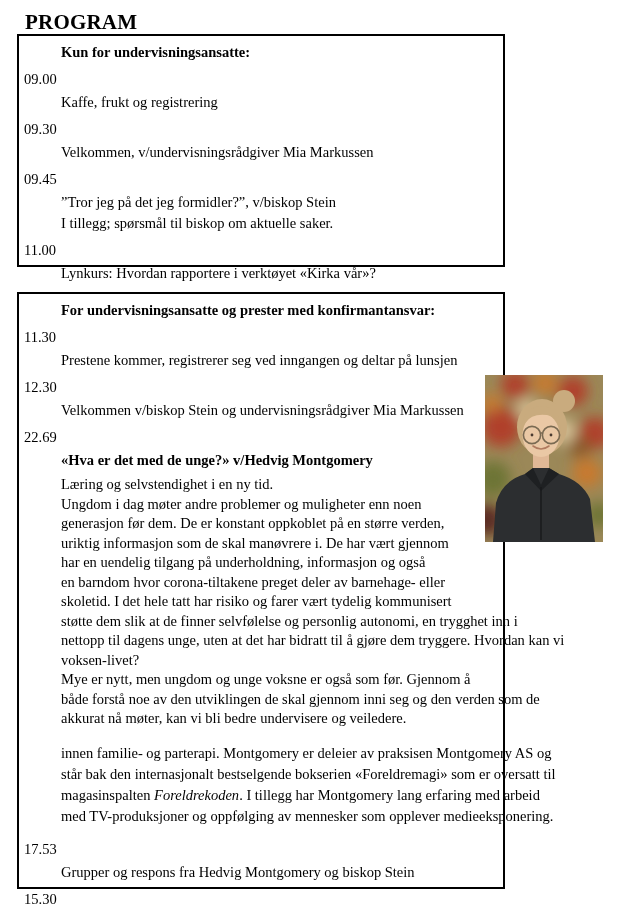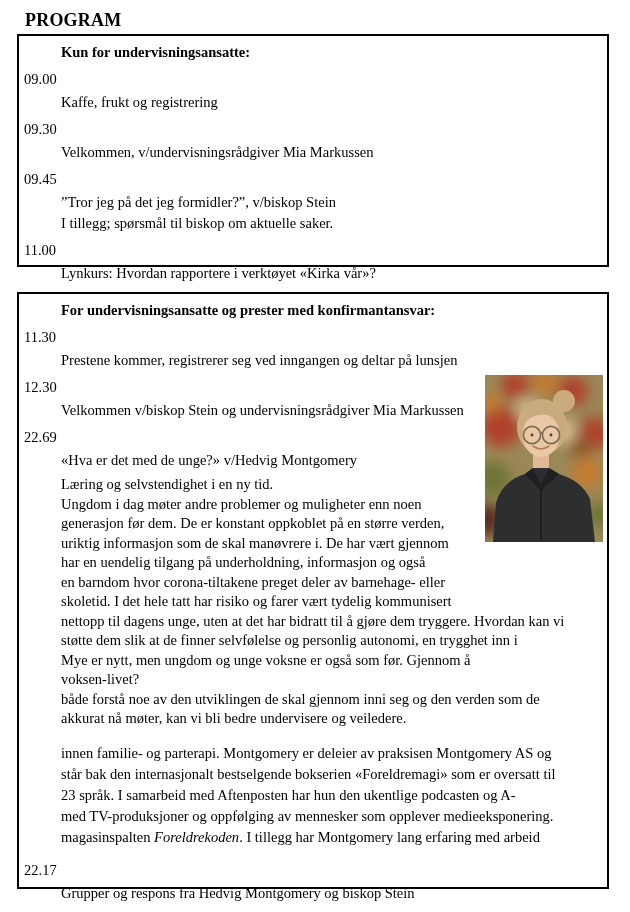--- a/index.html
+++ b/index.html
@@ -6,44 +6,44 @@
   .page{
     position:relative;
     width:630px;height:912px;
     background:#ffffff;
     font-family:"Liberation Serif","DejaVu Serif",serif;
     font-size:14.5px;color:#000;
     overflow:hidden;
   }
   .doc-title{
     position:absolute;left:25px;top:10px;
-    font-weight:bold;font-size:18px;letter-spacing:.2px;text-align:right;
+    font-weight:bold;font-size:21px;letter-spacing:.2px;text-align:right;
   }
   .session-box{
-    position:absolute;left:17px;width:592px;
+    position:absolute;left:17px;width:488px;
     border:2px solid #000;
     box-sizing:border-box;
     padding:6px 2px 4px 5px;
     background:#fff;
   }
   #box1{top:34px;height:233px;}
   #box2{top:292px;height:597px;}
   .box-header{
     padding-left:37px;
     font-weight:bold;
     line-height:21px;
     margin-bottom:6px;
     white-space:nowrap;
   }
   .row{display:flex;margin-bottom:6px;line-height:21px;}
   .row:last-child{margin-bottom:0;}
   .time{width:37px;flex:none;}
   .content{flex:1;min-width:0;margin-top:23px;}
   .line{white-space:nowrap;}
-  .talk-title{font-weight:normal;white-space:nowrap;}
+  .talk-title{font-weight:bold;white-space:nowrap;}
   .desc-block{margin-top:4px;}
   .desc-line{line-height:19.5px;white-space:nowrap;}
   .bio-block{margin-top:14px;margin-bottom:6px;}
   .bio-line{line-height:21px;white-space:nowrap;}
   .italic{font-style:italic;}
   .photo{
     position:absolute;left:466px;top:81px;
     width:118px;height:167px;
     overflow:hidden;
   }
@@ -168,41 +168,40 @@
         <div class="talk-title">«Hva er det med de unge?» v/Hedvig Montgomery</div>
 
         <div class="desc-block">
           <div class="desc-line">Læring og selvstendighet i en ny tid.</div>
           <div class="desc-line">Ungdom i dag møter andre problemer og muligheter enn noen</div>
           <div class="desc-line">generasjon før dem. De er konstant oppkoblet på en større verden,</div>
           <div class="desc-line">uriktig informasjon som de skal manøvrere i. De har vært gjennom</div>
           <div class="desc-line">har en uendelig tilgang på underholdning, informasjon og også</div>
           <div class="desc-line">en barndom hvor corona-tiltakene preget deler av barnehage- eller</div>
           <div class="desc-line">skoletid. I det hele tatt har risiko og farer vært tydelig kommunisert</div>
+          <div class="desc-line">støtte dem slik at de finner selvfølelse og personlig autonomi, en trygghet inn i</div>
           <div class="desc-line">nettopp til dagens unge, uten at det har bidratt til å gjøre dem tryggere. Hvordan kan vi</div>
-          <div class="desc-line">støtte dem slik at de finner selvfølelse og personlig autonomi, en trygghet inn i</div>
+          <div class="desc-line">voksen-livet?</div>
           <div class="desc-line">Mye er nytt, men ungdom og unge voksne er også som før. Gjennom å</div>
-          <div class="desc-line">voksen-livet?</div>
           <div class="desc-line">både forstå noe av den utviklingen de skal gjennom inni seg og den verden som de</div>
           <div class="desc-line">akkurat nå møter, kan vi bli bedre undervisere og veiledere.</div>
         </div>
 
         <div class="bio-block">
           <div class="bio-line">innen familie- og parterapi. Montgomery er deleier av praksisen Montgomery AS og</div>
           <div class="bio-line">står bak den internasjonalt bestselgende bokserien «Foreldremagi» som er oversatt til</div>
-          <div class="bio-line">23 språk. I samarbeid med Aftenposten har hun den ukentlige podcasten og A-</div>
+          <div class="bio-line"><span>magasinspalten </span><span class="italic">Foreldrekoden</span><span>. I tillegg har Montgomery lang erfaring med arbeid</span></div>
           <div class="bio-line">med TV-produksjoner og oppfølging av mennesker som opplever medieeksponering.</div>
-          <div class="bio-line"><span>magasinspalten </span><span class="italic">Foreldrekoden</span><span>. I tillegg har Montgomery lang erfaring med arbeid</span></div>
         </div>
       </div>
     </div>
 
 
     <div class="row">
-      <span class="time">22.17</span>
+      <span class="time">17.53</span>
       <div class="content">
           <div class="line">Grupper og respons fra Hedvig Montgomery og biskop Stein</div>
         </div>
     </div>
 
     <div class="row">
       <span class="time">15.30</span>
       <div class="content">
           <div class="line">Takk for i dag!</div>
         </div>

